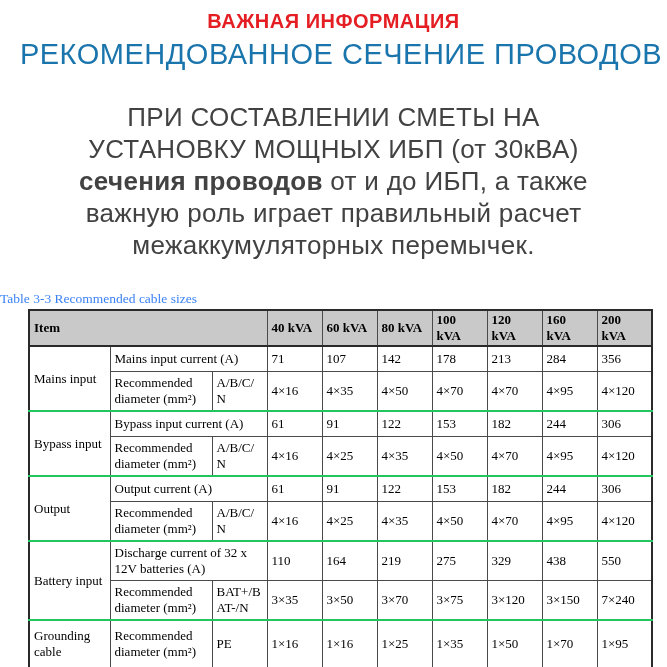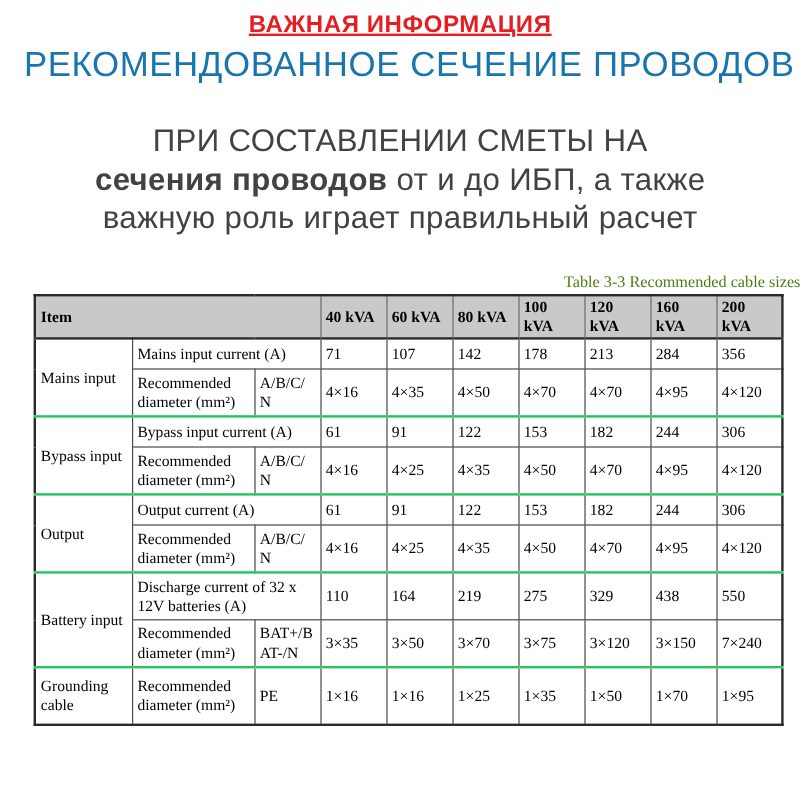--- a/index.html
+++ b/index.html
@@ -11,21 +11,20 @@
   }
   .page{width:667px;padding-top:10px;box-sizing:border-box;}
 
   .alert-title{
     text-align:center;
     font-size:20px;
     font-weight:bold;
     color:#e41e23;
     letter-spacing:0.5px;
     margin:0;
-    text-decoration:underline;
   }
   .main-title{
     text-align:center;
     font-size:29px;
     font-weight:normal;
     color:#1b75ad;
     letter-spacing:0.5px;
     margin:5px 0 0 0;
     padding-left:15px;
   }
@@ -41,24 +40,24 @@
   .table-note{
     margin:23px auto 0 auto;
     text-align:center;
     font-size:17.5px;
     color:#424242;
     letter-spacing:0.2px;
   }
 
   .table-caption{
     margin:30px 0 2px 0;
-    text-align:right;
+    text-align:left;
     font-family:"Liberation Serif", serif;
     font-size:13.5px;
-    color:#4d7c0f;
+    color:#3b82f6;
   }
   table.cable{
     border-collapse:collapse;
     table-layout:fixed;
     width:623px;
     margin:0 auto 0 28px;
     font-family:"Liberation Serif", serif;
     font-size:13px;
     color:#000;
     border:2px solid #2a2a2a;
@@ -91,22 +90,24 @@
 </head>
 <body>
 
 <div class="page">
 
   <h1 class="alert-title">ВАЖНАЯ ИНФОРМАЦИЯ</h1>
   <h2 class="main-title">РЕКОМЕНДОВАННОЕ СЕЧЕНИЕ ПРОВОДОВ</h2>
 
   <div class="intro">
     <div>ПРИ СОСТАВЛЕНИИ СМЕТЫ НА</div>
+    <div>УСТАНОВКУ МОЩНЫХ ИБП (от 30кВА)</div>
     <div><span class="b">сечения проводов</span><span> от и до ИБП, а также</span></div>
     <div>важную роль играет правильный расчет</div>
+    <div>межаккумуляторных перемычек.</div>
   </div>
 
 
   <div class="table-caption">Table 3-3 Recommended cable sizes</div>
 
   <table class="cable">
     <colgroup>
       <col class="c-group">
         <col class="c-label">
         <col class="c-phase">

